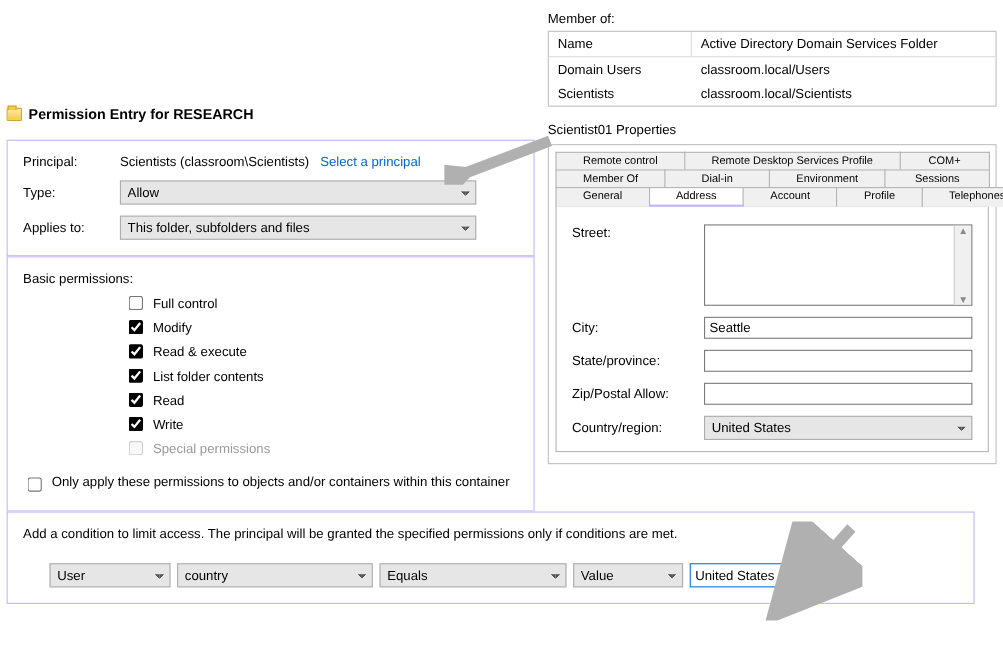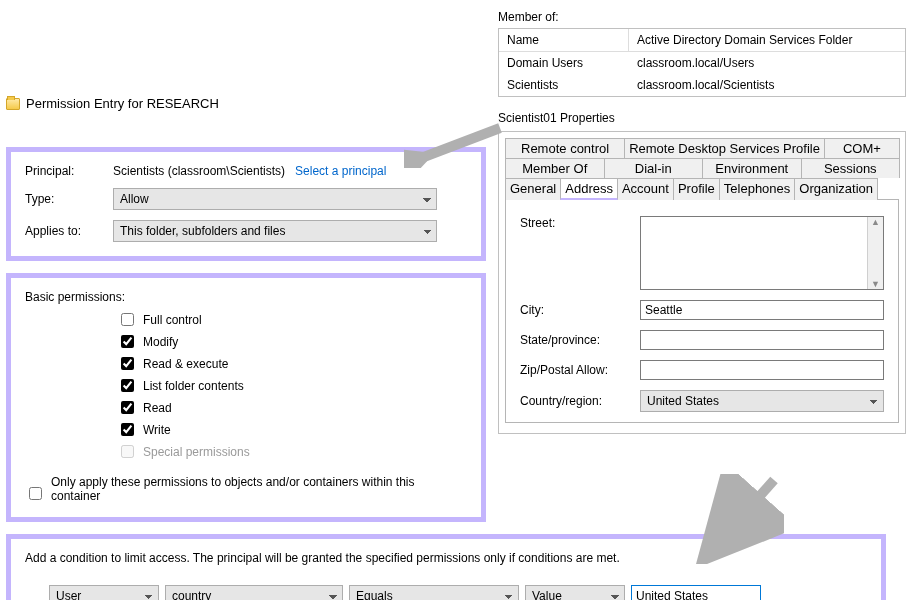--- a/index.html
+++ b/index.html
@@ -12,29 +12,28 @@
     background: #fff;
     width: 912px;
     height: 600px;
     position: relative;
     overflow: hidden;
   }
   .left-pane { position: absolute; left: 6px; top: 96px; width: 480px; }
   .right-pane { position: absolute; left: 498px; top: 10px; width: 408px; }
 
   
-  .perm-header { display: flex; align-items: center; gap: 6px; margin-bottom: 36px; }
+  .perm-header { display: flex; align-items: center; gap: 6px; margin-bottom: 16px; font-weight: bold; }
   .folder-icon { width: 14px; height: 12px; background: linear-gradient(#ffe9a6,#f5ca4a); border: 1px solid #d4a62a; border-radius: 1px; position: relative; }
   .folder-icon::before { content:""; position:absolute; top:-3px; left:0; width:6px; height:3px; background:#f5ca4a; border:1px solid #d4a62a; border-bottom:none; }
   .perm-title { font-size: 13px; }
 
   .group-box {
-    border: 5px solid #c4b5fd;
+    border: 1px solid #c4b5fd;
     padding: 12px 14px 14px 14px;
-    margin-bottom: 12px;
     position: relative;
     background: #fff;
   }
 
   .form-row { display: flex; align-items: center; margin-bottom: 10px; }
   .form-row .lbl { width: 88px; }
   .principal-value { margin-right: 10px; }
   .link { color: #0066cc; cursor: pointer; }
   select.win {
     height: 22px;
@@ -49,21 +48,21 @@
     background-position: right 9px top 9px, right 5px top 9px;
     background-size: 4px 4px, 4px 4px;
     background-repeat: no-repeat;
   }
 
   .perm-list { margin-left: 92px; }
   .perm-item { display: flex; align-items: center; gap: 6px; margin: 3px 0; }
   input[type=checkbox].win { width: 13px; height: 13px; accent-color: #000; }
   input[type=checkbox].win[disabled] + span { color: #9a9a9a; }
 
-  .only-apply { display:flex; align-items:flex-end; gap:6px; margin-top: 14px; }
+  .only-apply { display:flex; align-items:flex-start; gap:6px; margin-top: 14px; }
 
   
   .cond-text { margin-bottom: 20px; }
   .cond-row { display:flex; gap:6px; align-items:center; flex-wrap: nowrap; margin-left: 24px;}
   .cond-row select { width: auto; min-width: 90px; }
   .cond-input {
     height: 22px; border: 1px solid #0078d7; padding: 1px 4px; font-family: inherit; font-size: 12px; width: 130px;
   }
 
   
@@ -77,23 +76,23 @@
   .mr-name { width:130px; }
   .mr-folder { flex:1; }
 
   .props-title { margin: 14px 0 6px 0; }
 
   .props-box { border: 1px solid #c0c0c0; padding: 6px 6px 10px 6px; background:#fff; }
   .tabs-row { display:flex; }
   .tab {
     border: 1px solid #b5b5b5;
     border-bottom: none;
-    padding: 2px 4px;
+    padding: 2px 24px;
     background: #f0f0f0;
-    font-size: 13px;
+    font-size: 10px;
     cursor: pointer;
     margin-right: -1px;
     white-space: nowrap;
   }
   .tab.active { background: #fff; position: relative; top: 0px; border-bottom:2px solid #c4b5fd; z-index:2; }
   .tabs-row.row1 .tab { flex: 0 0 auto; }
   .tabs-row.row3 .tab { flex: 0 0 auto; }
 
   .tab-content { border:1px solid #b5b5b5; padding: 16px 14px 10px 14px; margin-top:-1px; }
   .addr-row { display:flex; align-items:center; margin-bottom: 10px; }

